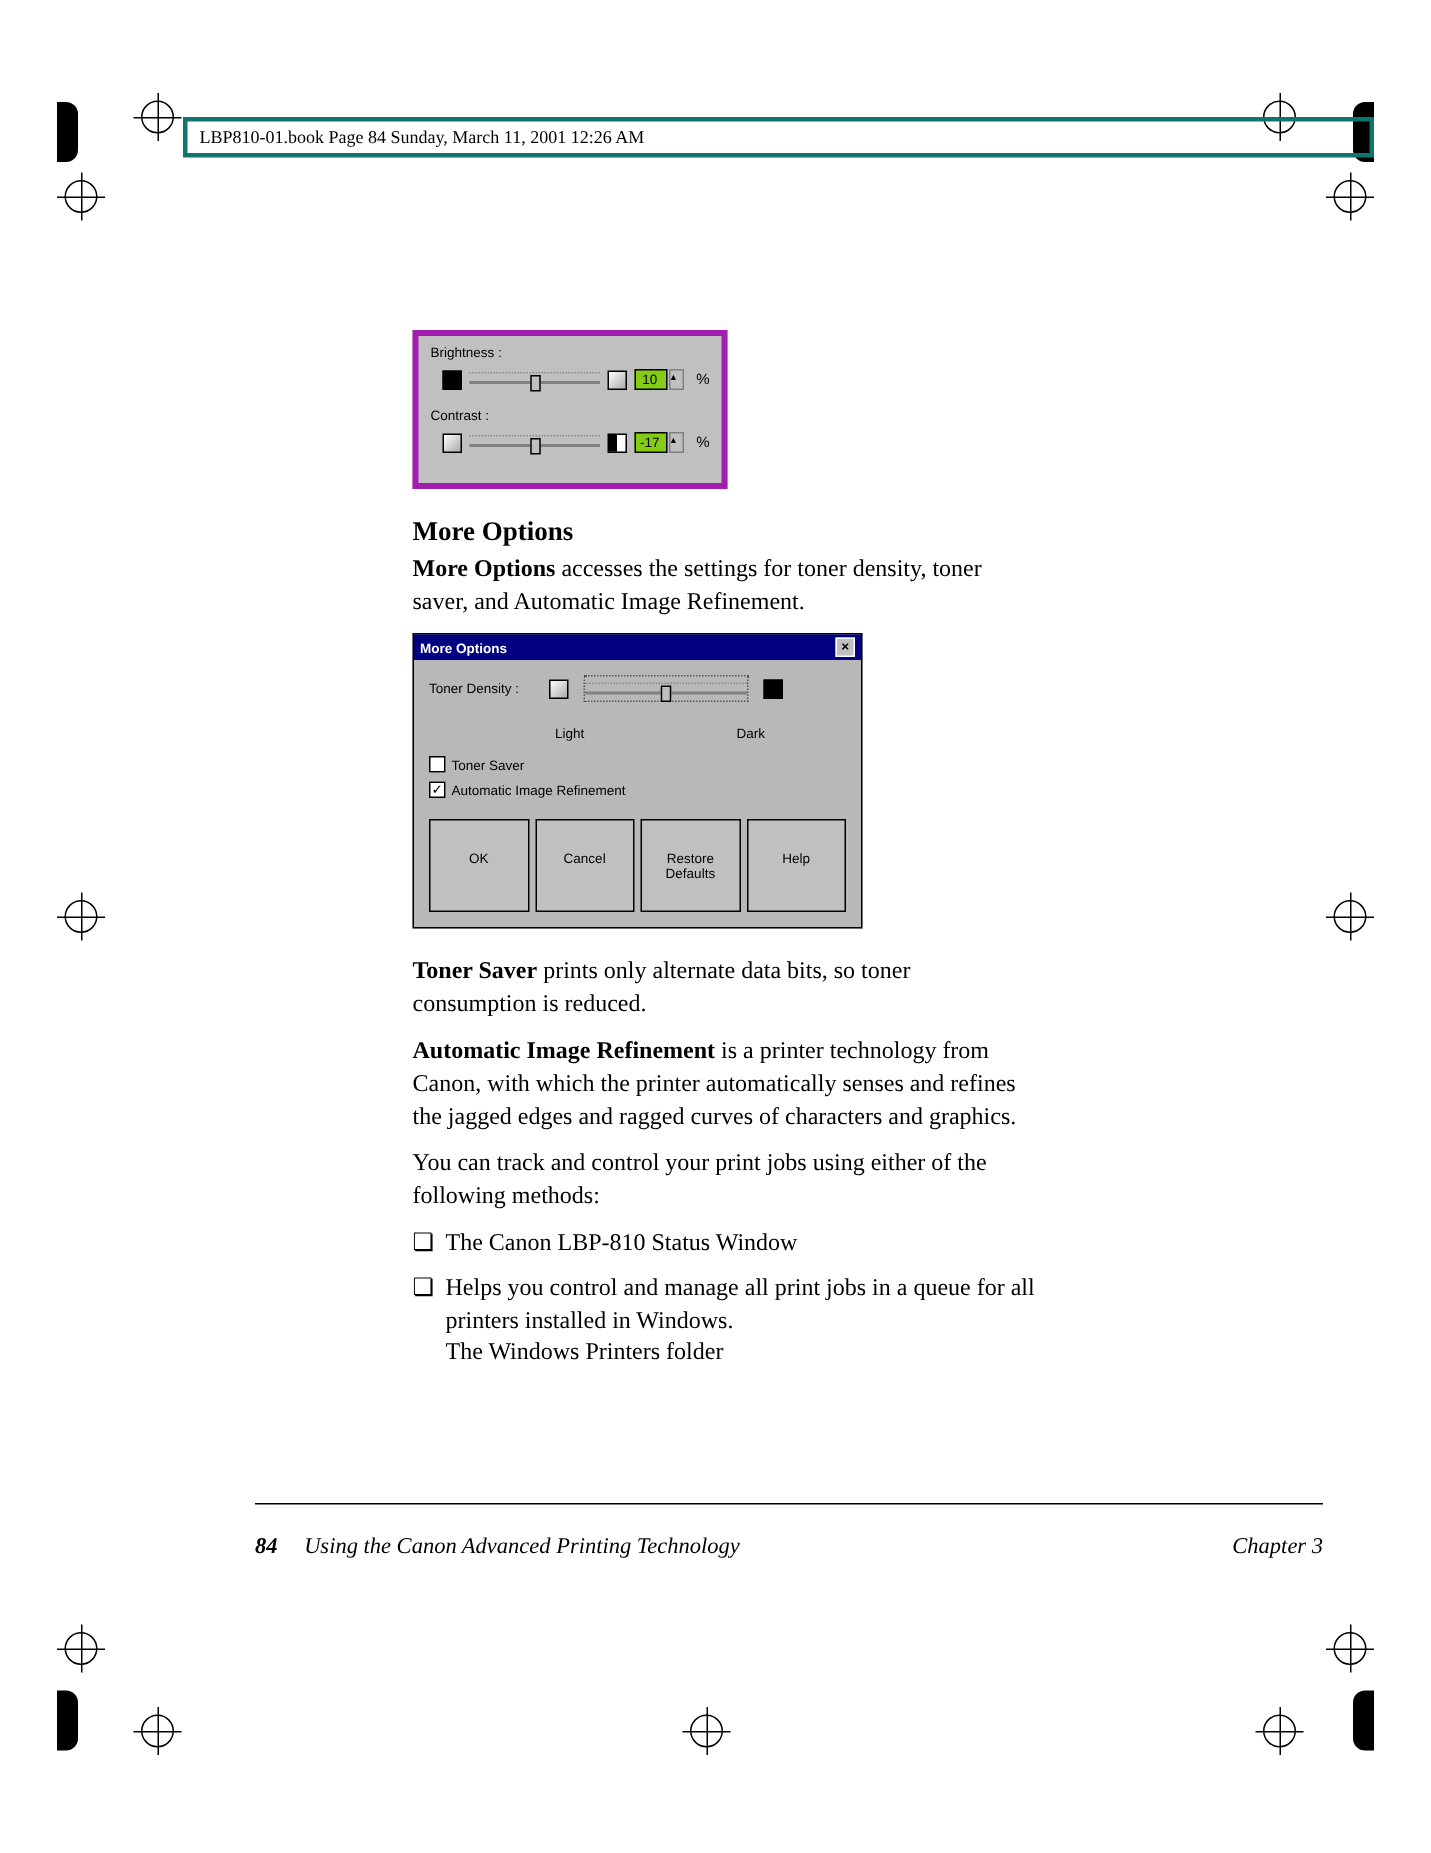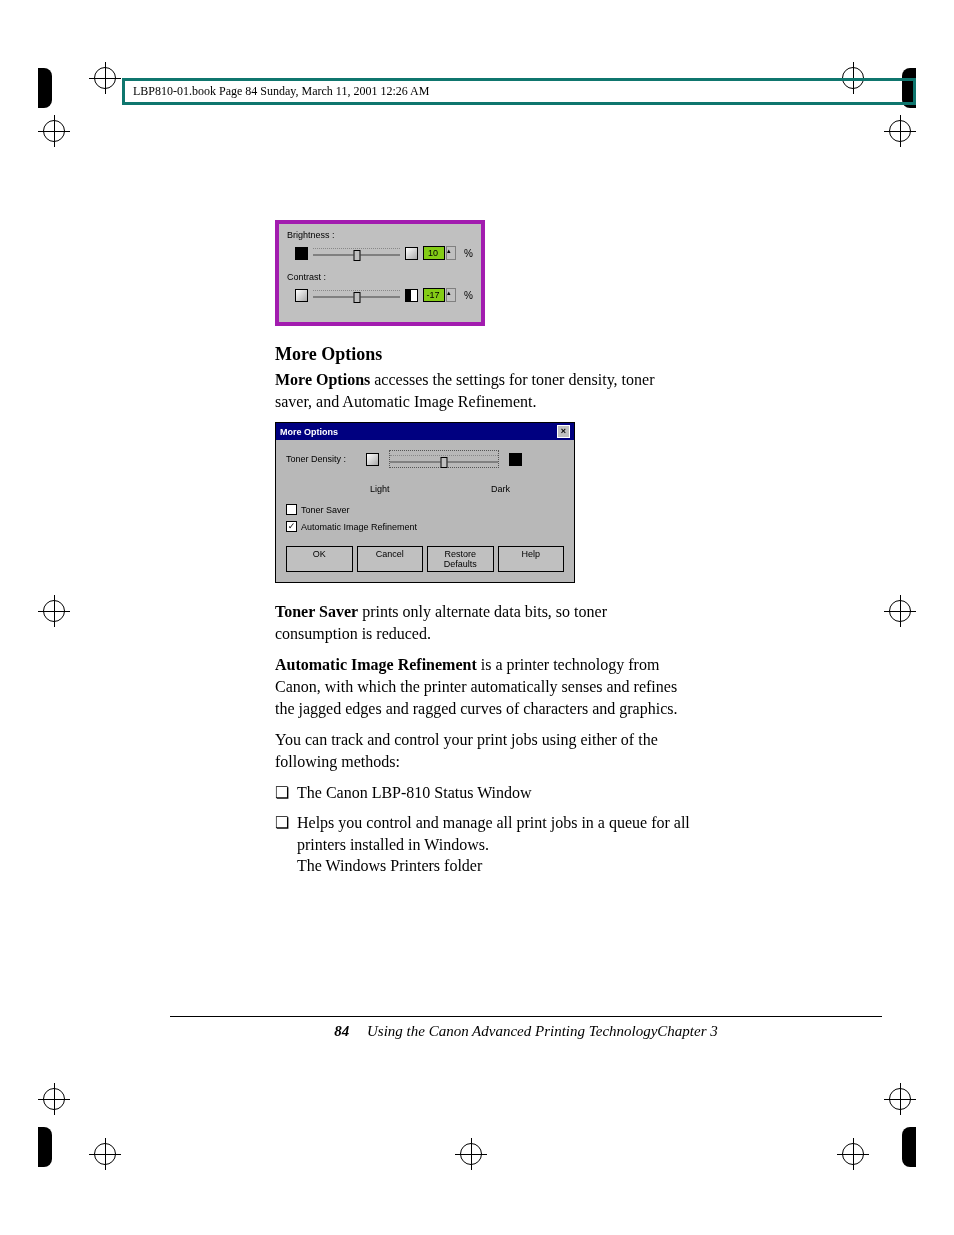--- a/index.html
+++ b/index.html
@@ -186,21 +186,21 @@
 .btn-row {
   display: flex;
   gap: 4px;
   padding-top: 8px;
   justify-content: space-between;
 }
 .btn {
   border: 1px solid #000;
   background: #c0c0c0;
   font-size: 9px;
-  padding: 2px 0;
+  padding: 20px 0;
   text-align: center;
   flex: 1;
 }
 .heading2 {
   font-style: italic;
   font-weight: bold;
   font-size: 22px;
   margin: 18px 0 10px -62px;
   font-family: Arial, sans-serif;
 }
@@ -214,23 +214,23 @@
 .bullet-mark {
   width: 14px;
   flex-shrink: 0;
 }
 .footer {
   position: absolute;
   bottom: 195px;
   left: 170px;
   right: 72px;
   border-top: 1px solid #000;
-  padding-top: 6px;
-  display: flex;
-  justify-content: center;
+  padding-top: 20px;
+  display: flex;
+  justify-content: space-between;
   font-style: italic;
   font-size: 15px;
 }
 .footer .pn {
   font-weight: bold;
   font-style: italic;
   margin-right: 14px;
 }
 .reg {
   position: absolute;

